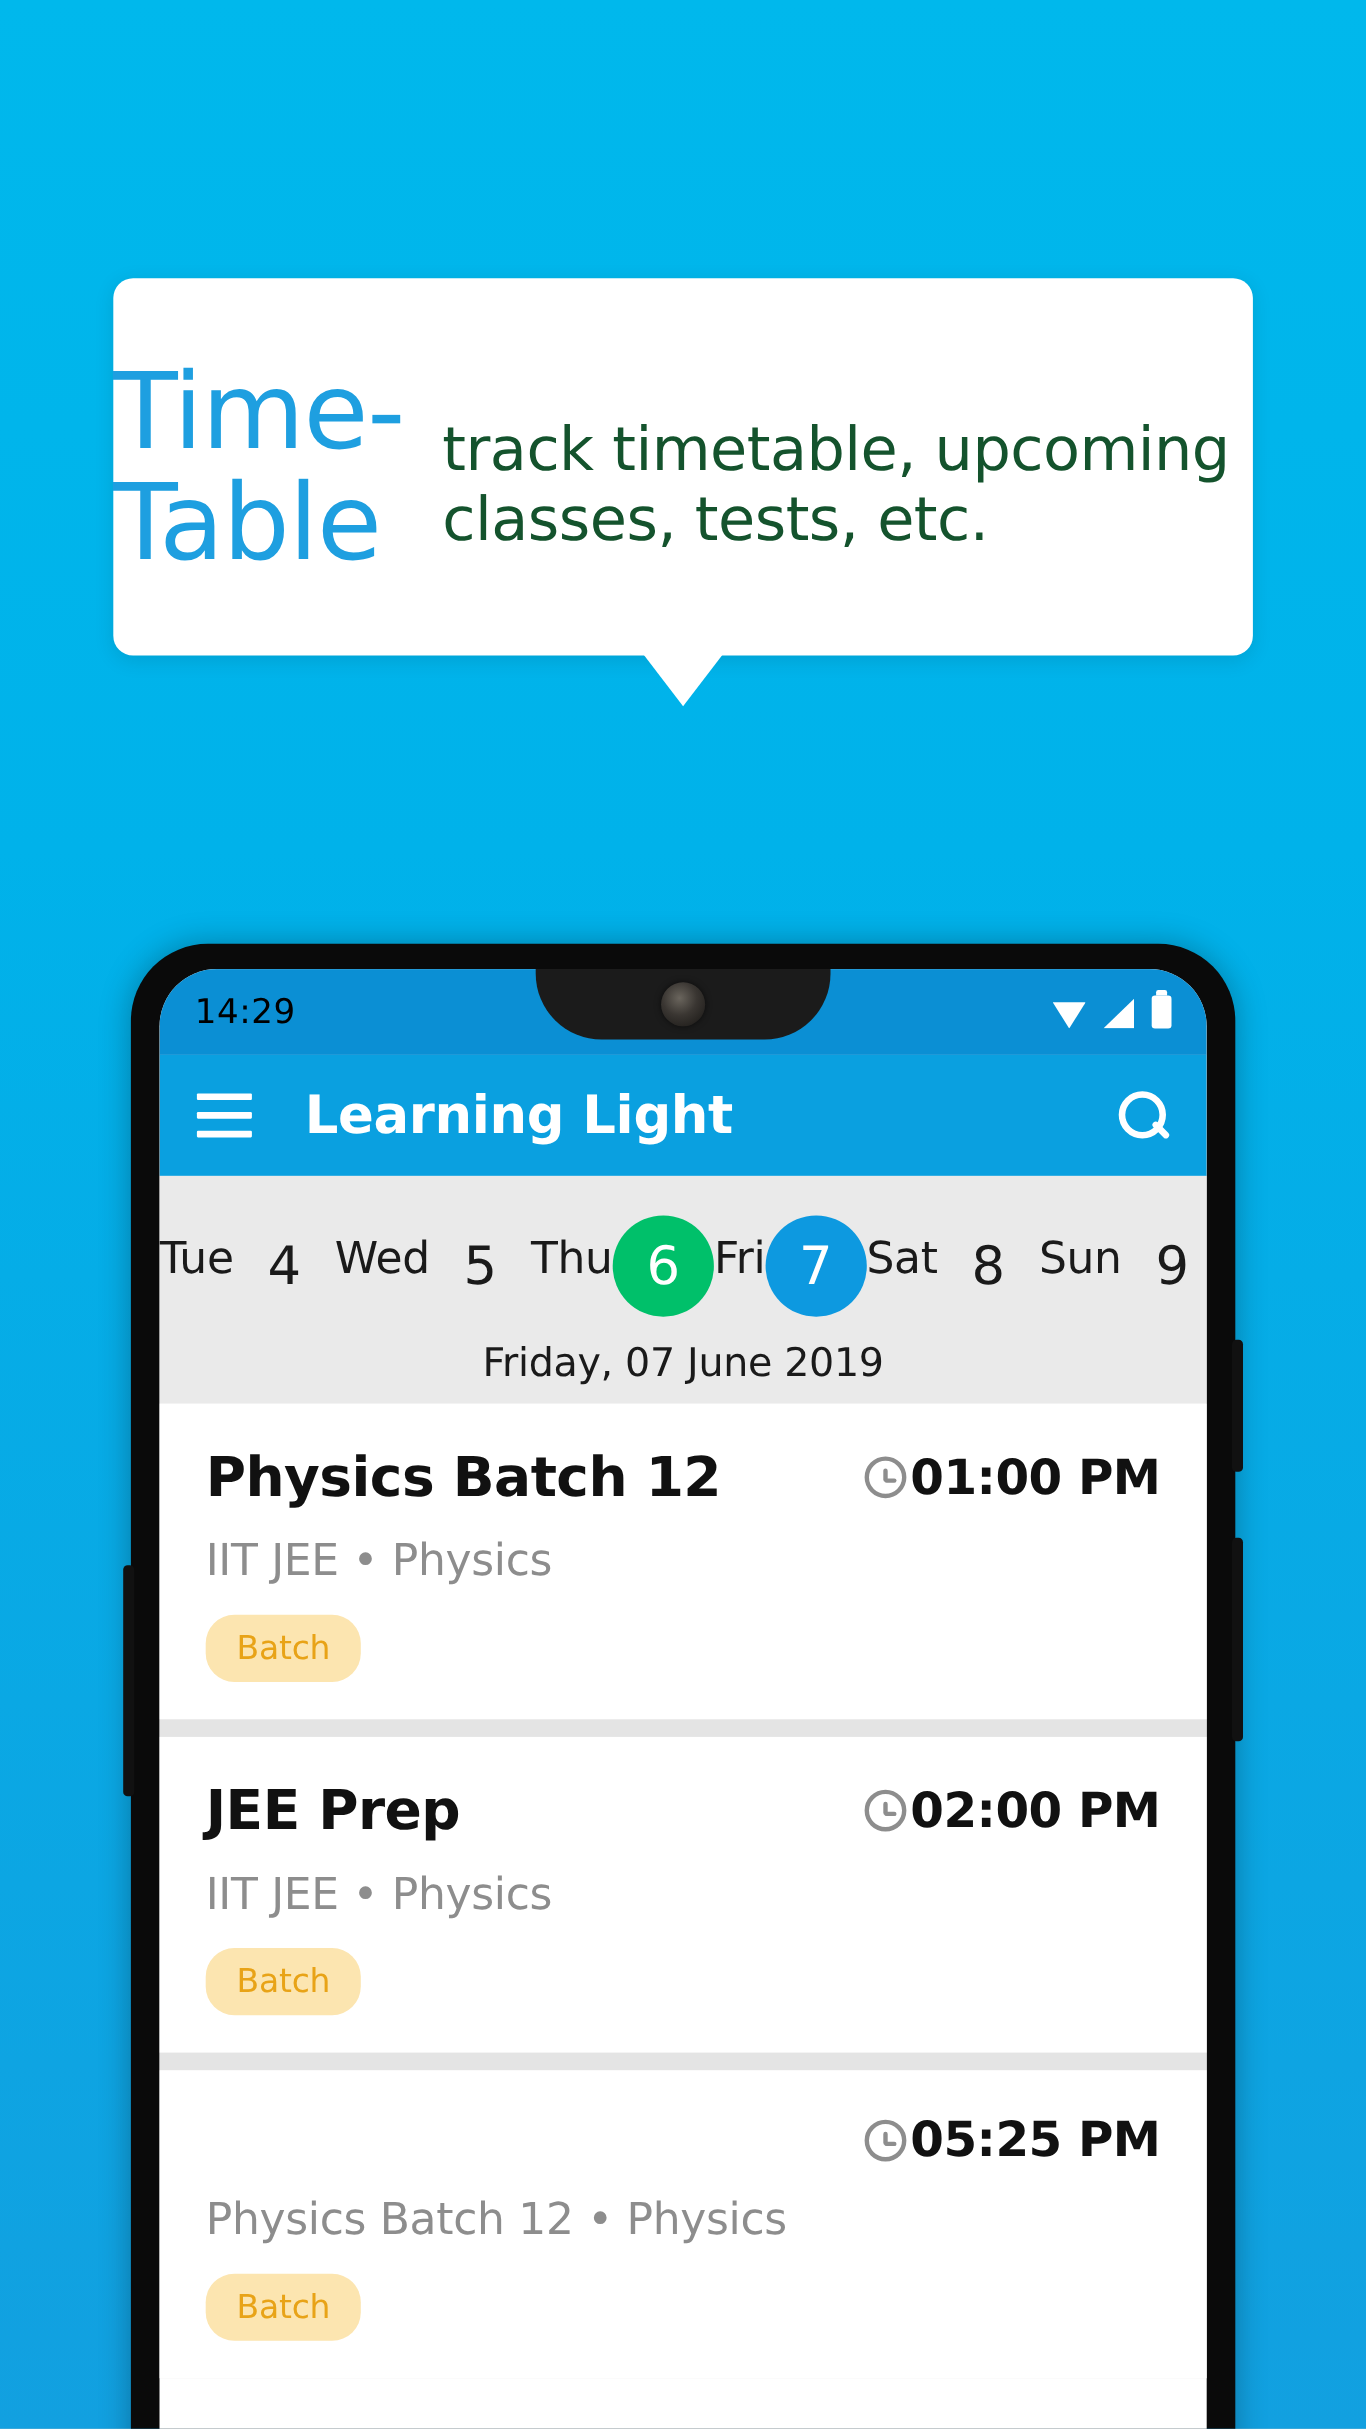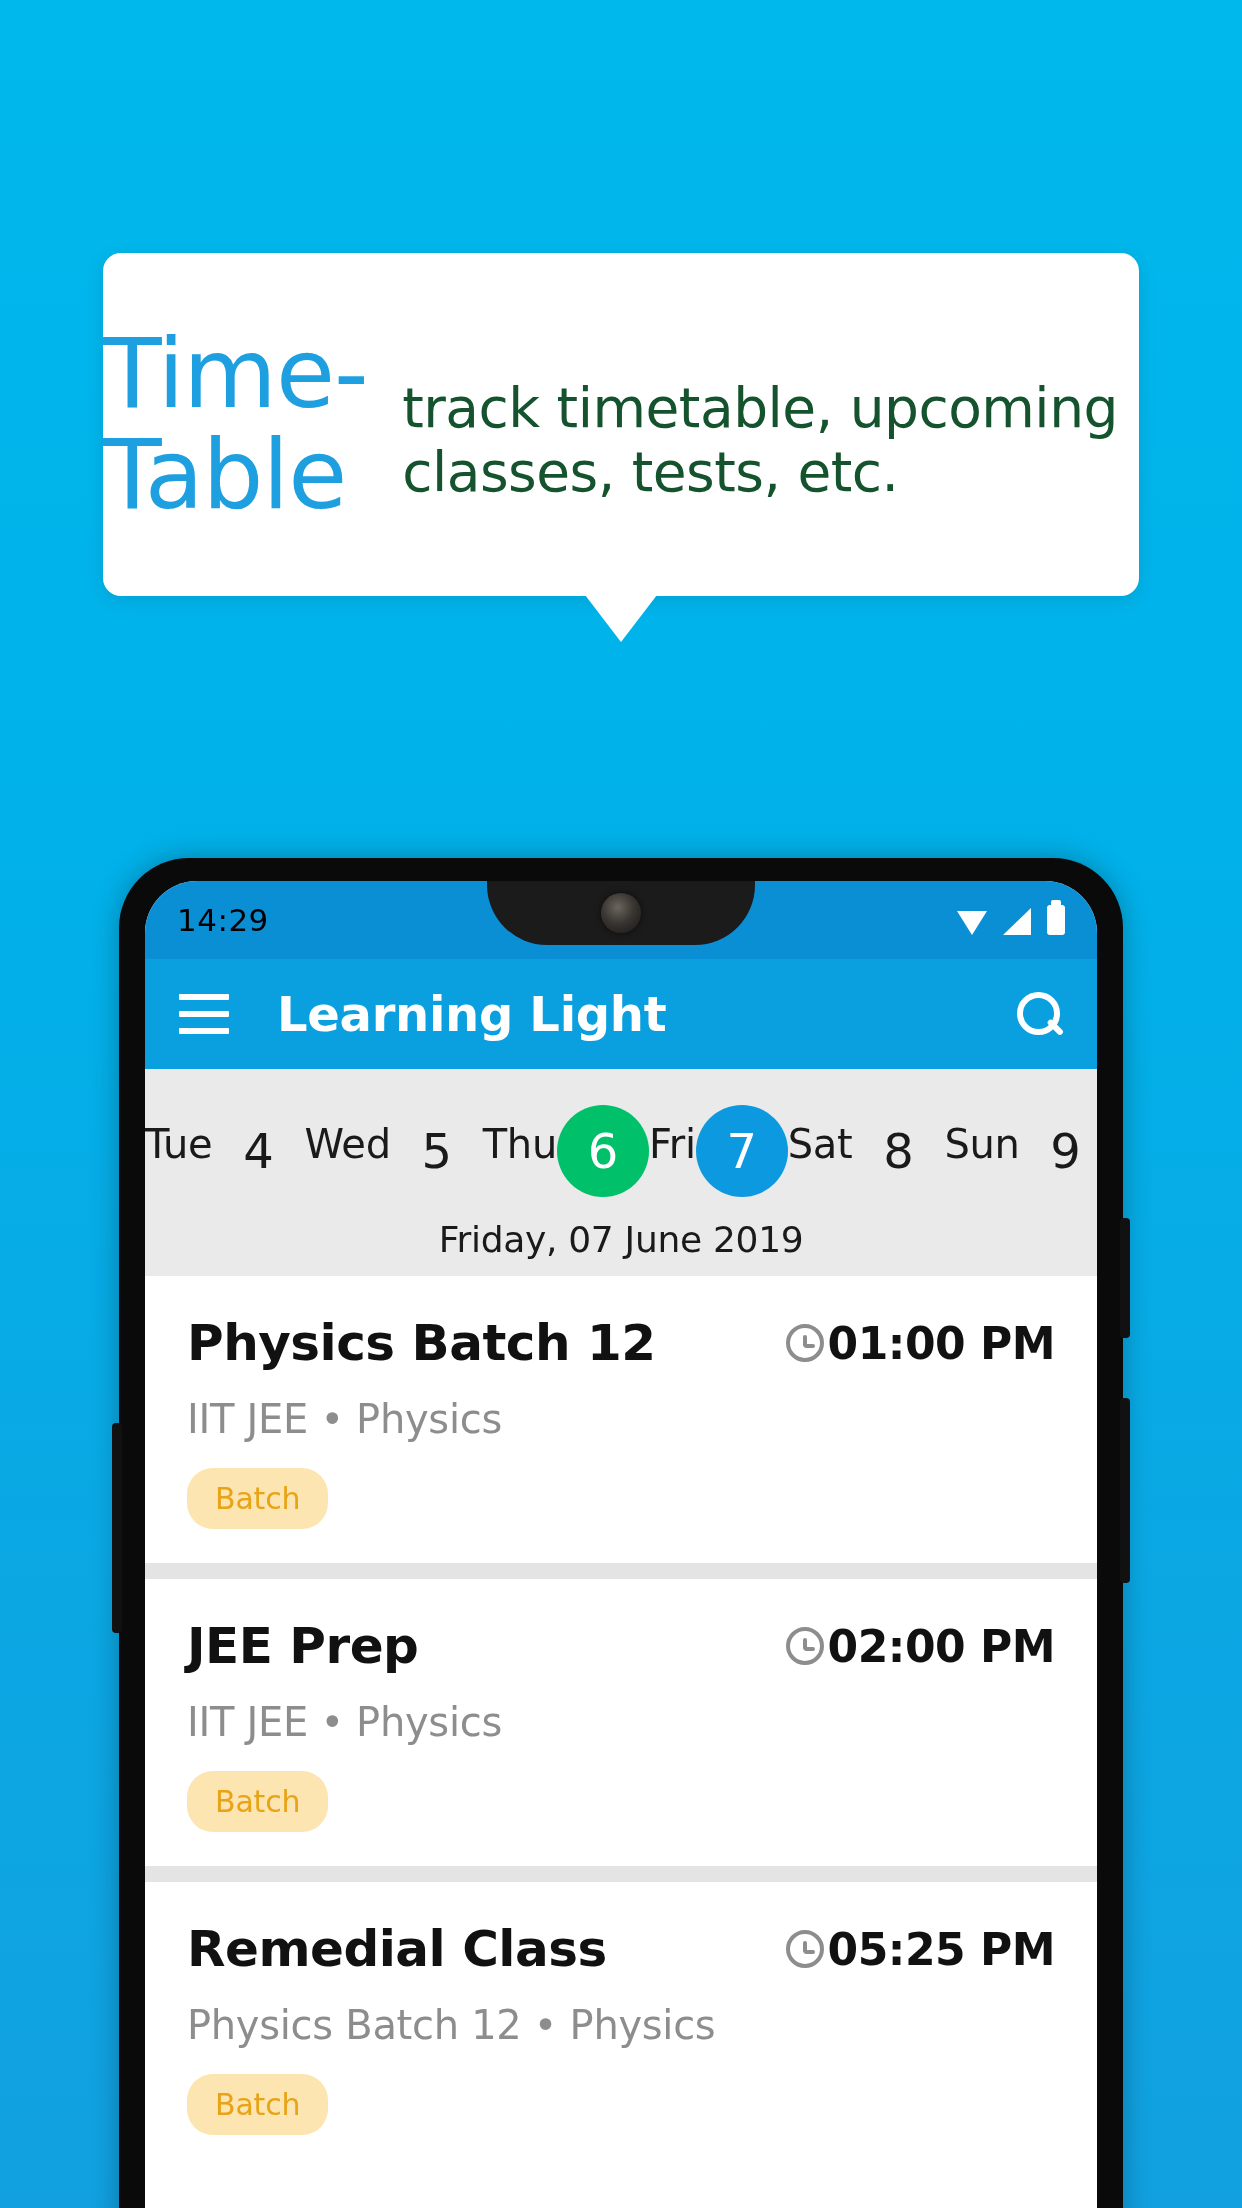--- a/index.html
+++ b/index.html
@@ -386,21 +386,20 @@
           </div>
         </div>
         <div class="card-sub">IIT JEE • Physics</div>
         <div class="badge-row">
           <span class="badge">Batch</span>
         </div>
       </div>
 
       <div class="card">
         <div class="card-head">
-          <div class="card-title">Remedial Class</div>
           <div class="card-time">
             <div class="clock-icon"></div>
             <div class="card-time-text">05:25 PM</div>
           </div>
         </div>
         <div class="card-sub">Physics Batch 12 • Physics</div>
         <div class="badge-row">
           <span class="badge">Batch</span>
         </div>
       </div>

